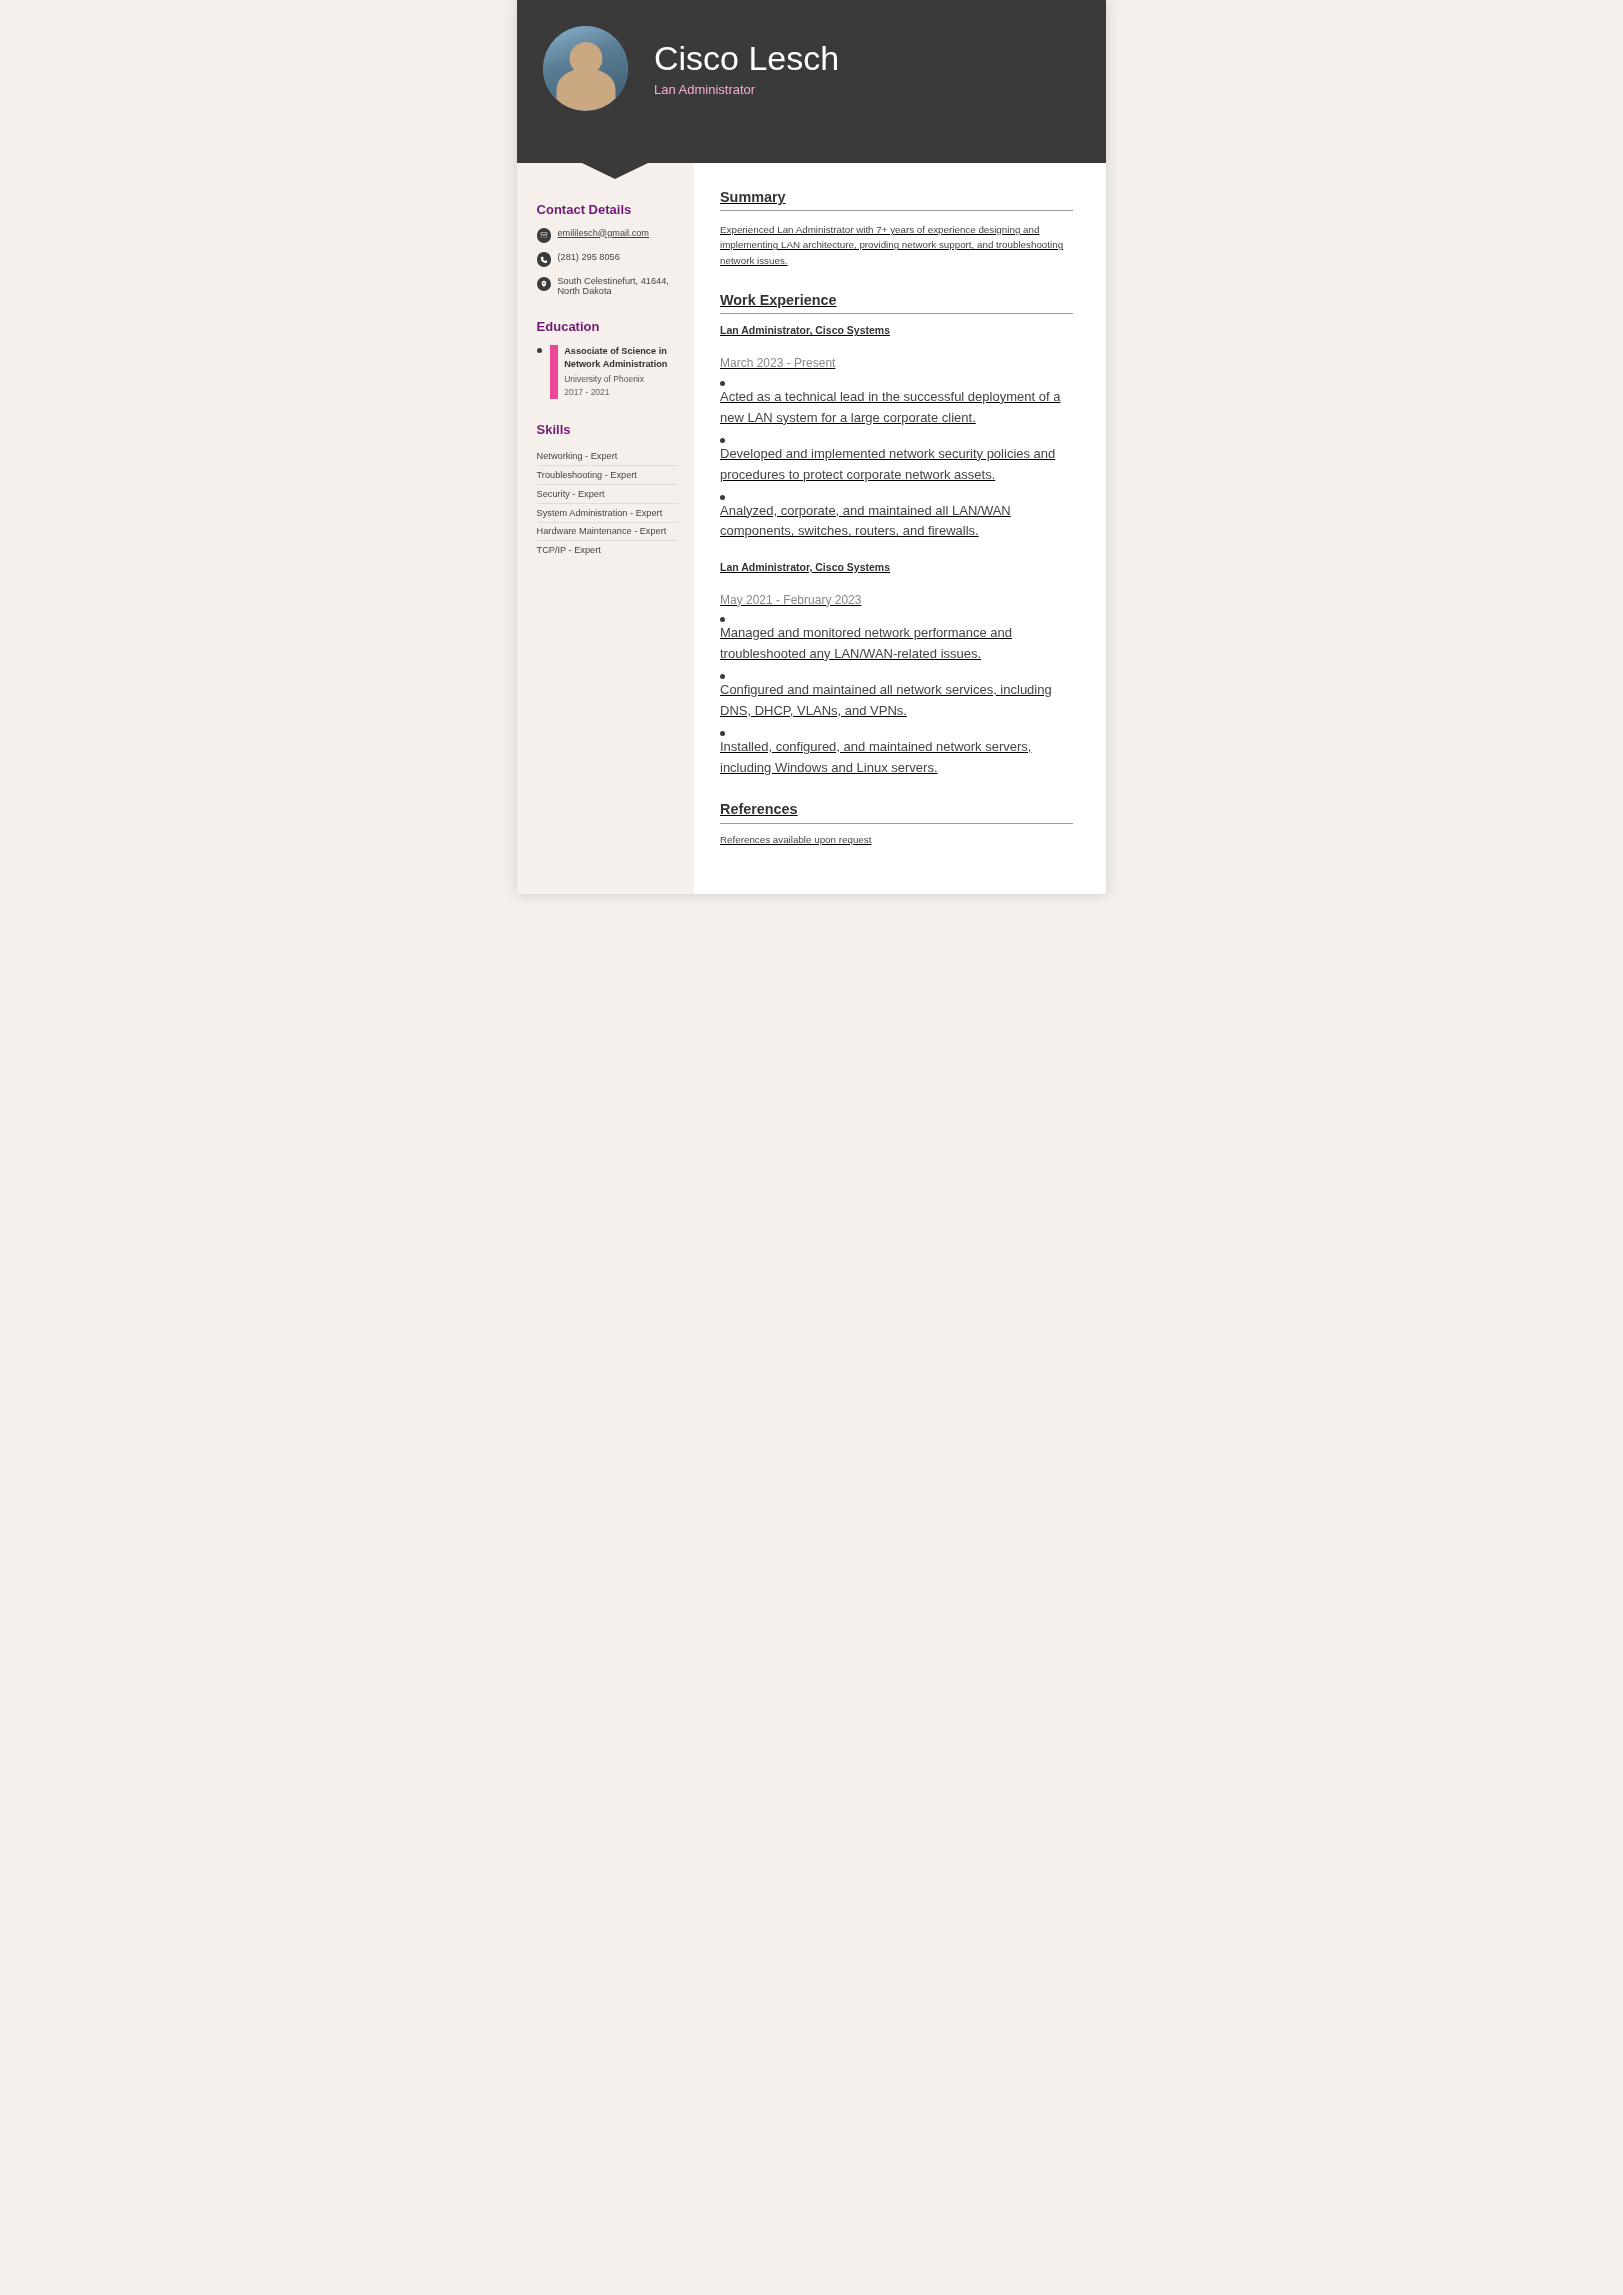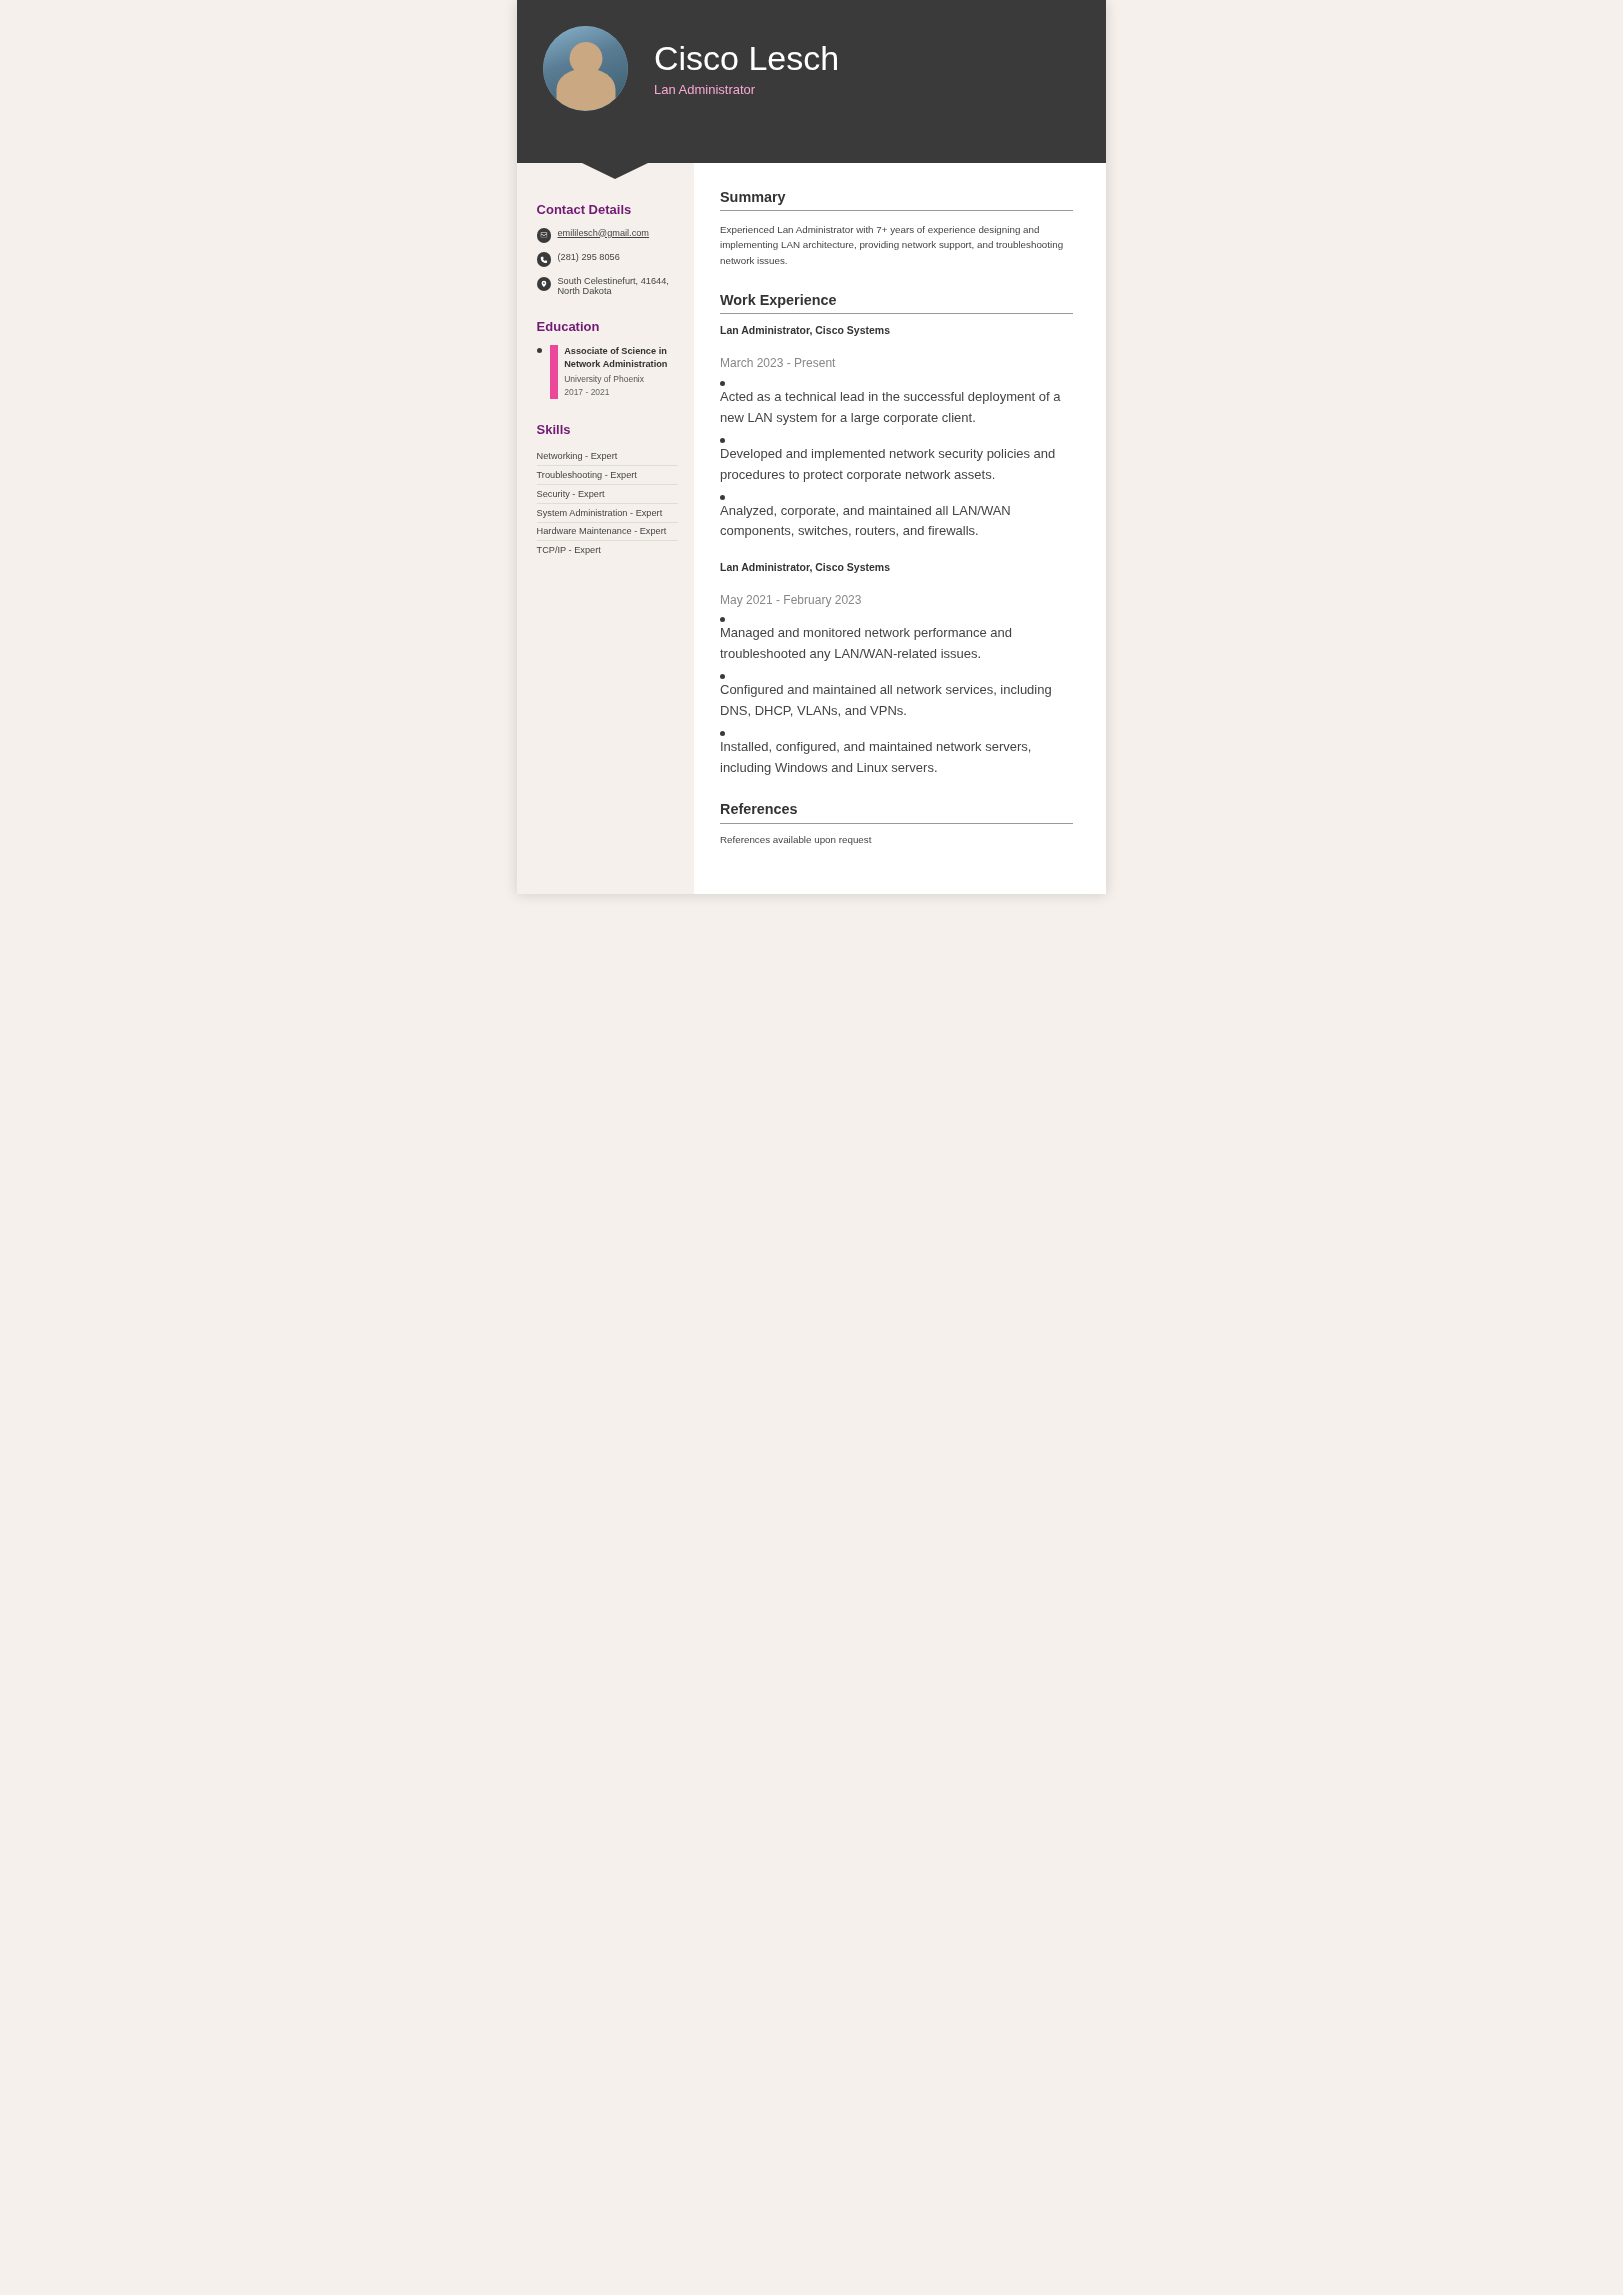--- a/index.html
+++ b/index.html
@@ -224,20 +224,21 @@
 
     
     .main {
       flex: 1;
       padding: 26px 33px 26px 26px;
       background: #fff;
     }
 
     .section {
       margin-bottom: 23px;
+      text-decoration: underline;
     }
 
     .section-title {
       font-size: 14.4px;
       font-weight: bold;
       color: #333;
       padding-bottom: 5.2px;
       border-bottom: 1.3px solid #999;
       margin-bottom: 10.5px;
     }

